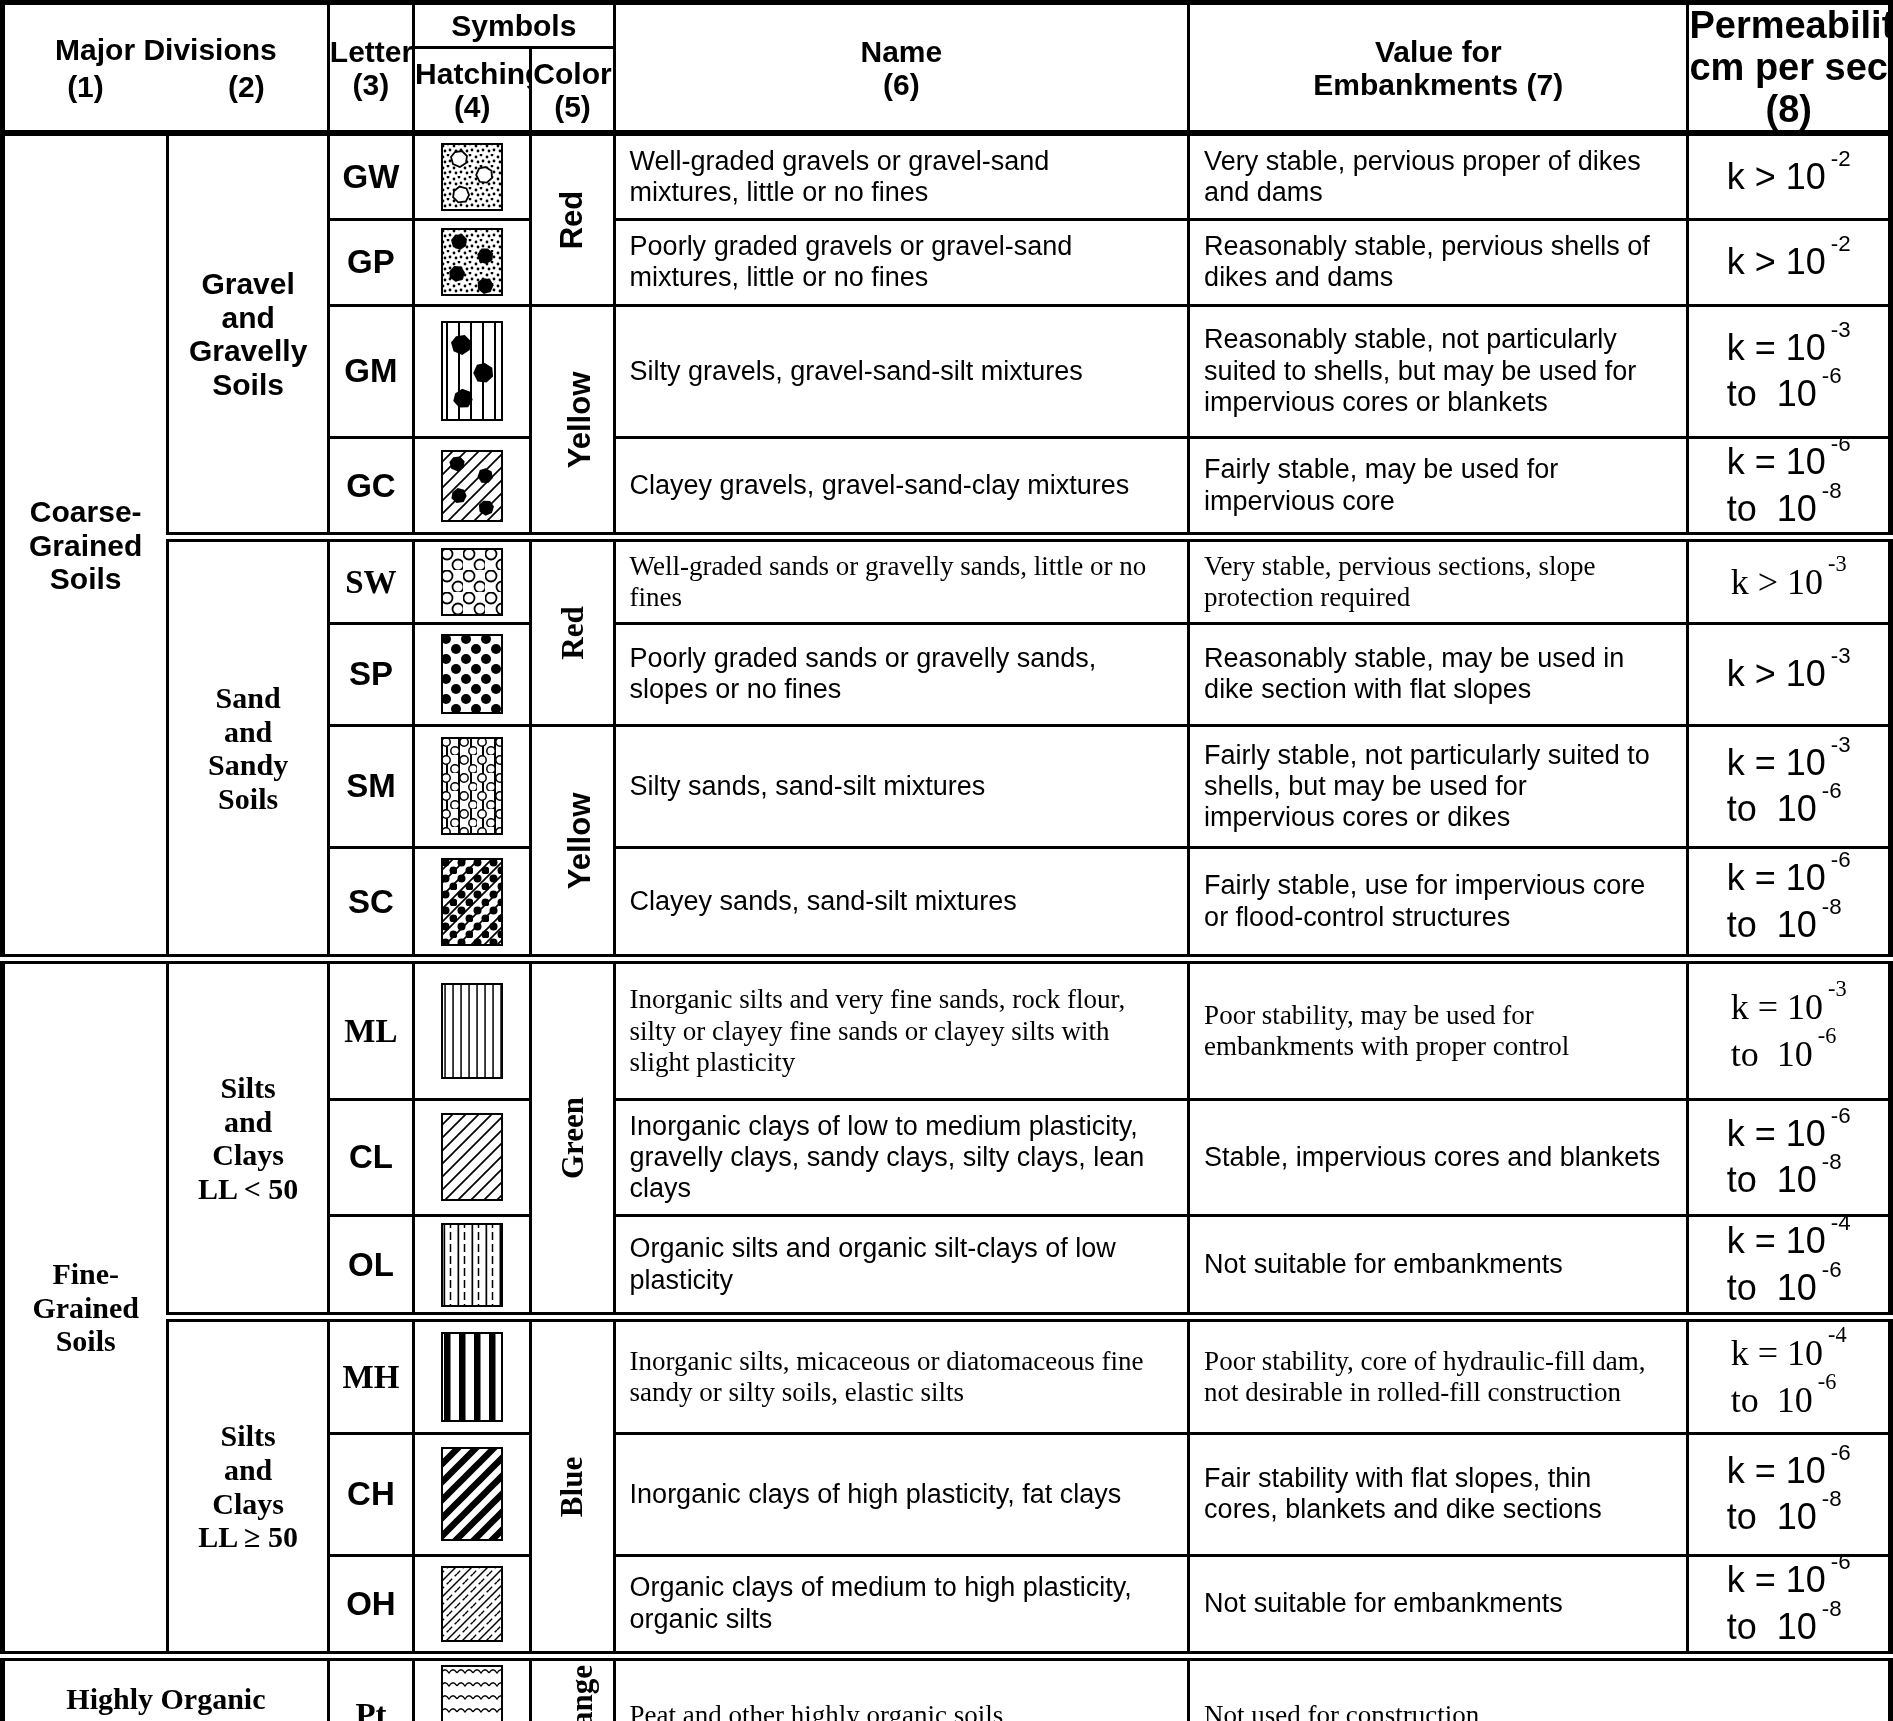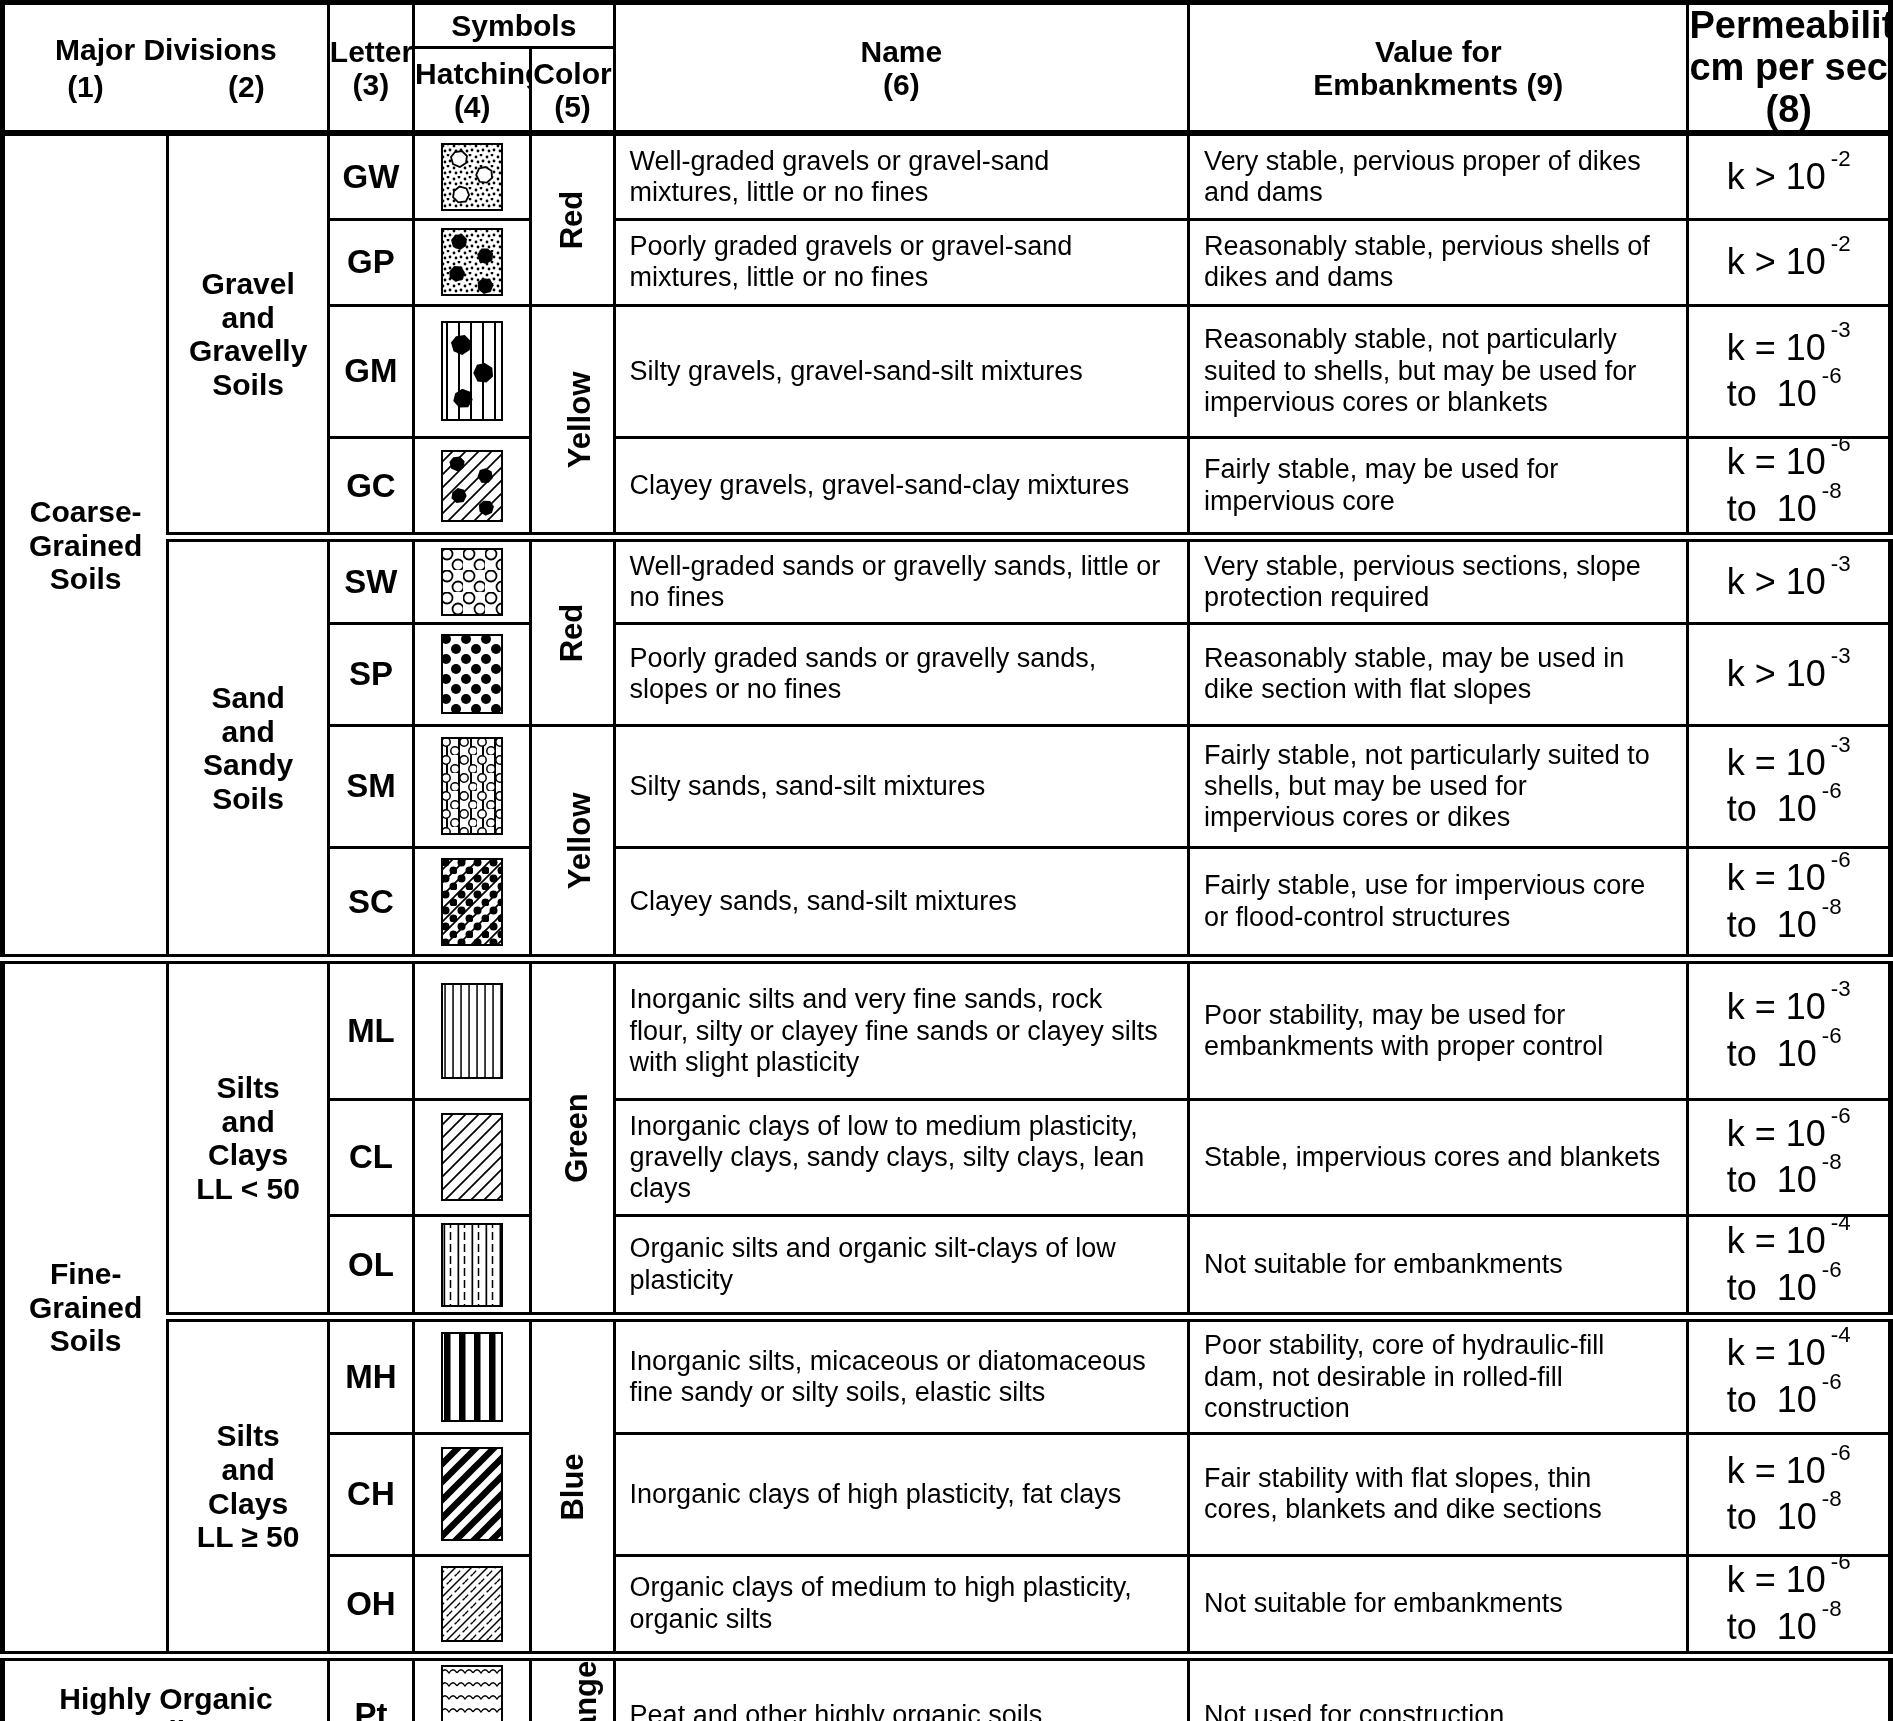--- a/index.html
+++ b/index.html
@@ -1,21 +1,21 @@
 <!DOCTYPE html>
 <html><head>
 <meta charset="utf-8">
 <style>
   html,body{margin:0;padding:0;background:#fff;}
   body{width:1893px;height:1721px;font-family:"Liberation Sans",sans-serif;color:#000;}
   table{border-collapse:collapse;table-layout:fixed;width:1893px;height:1721px;background:#fff;}
   td{border:3px solid #000;padding:0;vertical-align:middle;overflow:hidden;}
   table{border:5px solid #000;border-bottom:7px solid #000;}
   .hbb{border-bottom:6px solid #000;}
-  tr.sec > td{border-top:10px double #000;}
+  tr.sec > td{border-top:10px double #000;font-family:Liberation Serif, serif;}
   .hd{font-weight:bold;text-align:center;font-size:30px;line-height:1.1;}
   .hd .nums{display:flex;justify-content:space-around;margin-top:4px;}
   .divlbl{font-weight:bold;font-size:30px;text-align:center;line-height:1.12;white-space:pre-line;}
   .letter{font-weight:bold;font-size:33px;text-align:center;}
   .hatchcell{text-align:center;}
   .hatchcell svg{vertical-align:middle;display:inline-block;}
   .colorcell{text-align:center;}
   .rot{display:inline-block;font-weight:bold;font-size:31px;white-space:nowrap;transform:rotate(-90deg);}
   .name,.val{font-size:27px;line-height:1.16;padding:6px 24px 6px 14px;text-align:left;}
   .perm{text-align:center;font-size:36px;}
@@ -107,21 +107,21 @@
     </td>
     <td class="hd" colspan="2">
       <div>Symbols</div>
     </td>
     <td class="hd hbb" rowspan="2">
       <div>Name</div>
       <div>(6)</div>
     </td>
     <td class="hd hbb" rowspan="2">
       <div>Value for</div>
-      <div>Embankments (9)</div>
+      <div>Embankments (7)</div>
     </td>
     <td class="hd hbb" rowspan="2" style="font-size:38px">
       <div>Permeability</div>
       <div>cm per sec</div>
       <div>(8)</div>
     </td>
   </tr>
   <tr style="height:56px">
     <td class="hd hbb">
       <div>Hatching</div>

